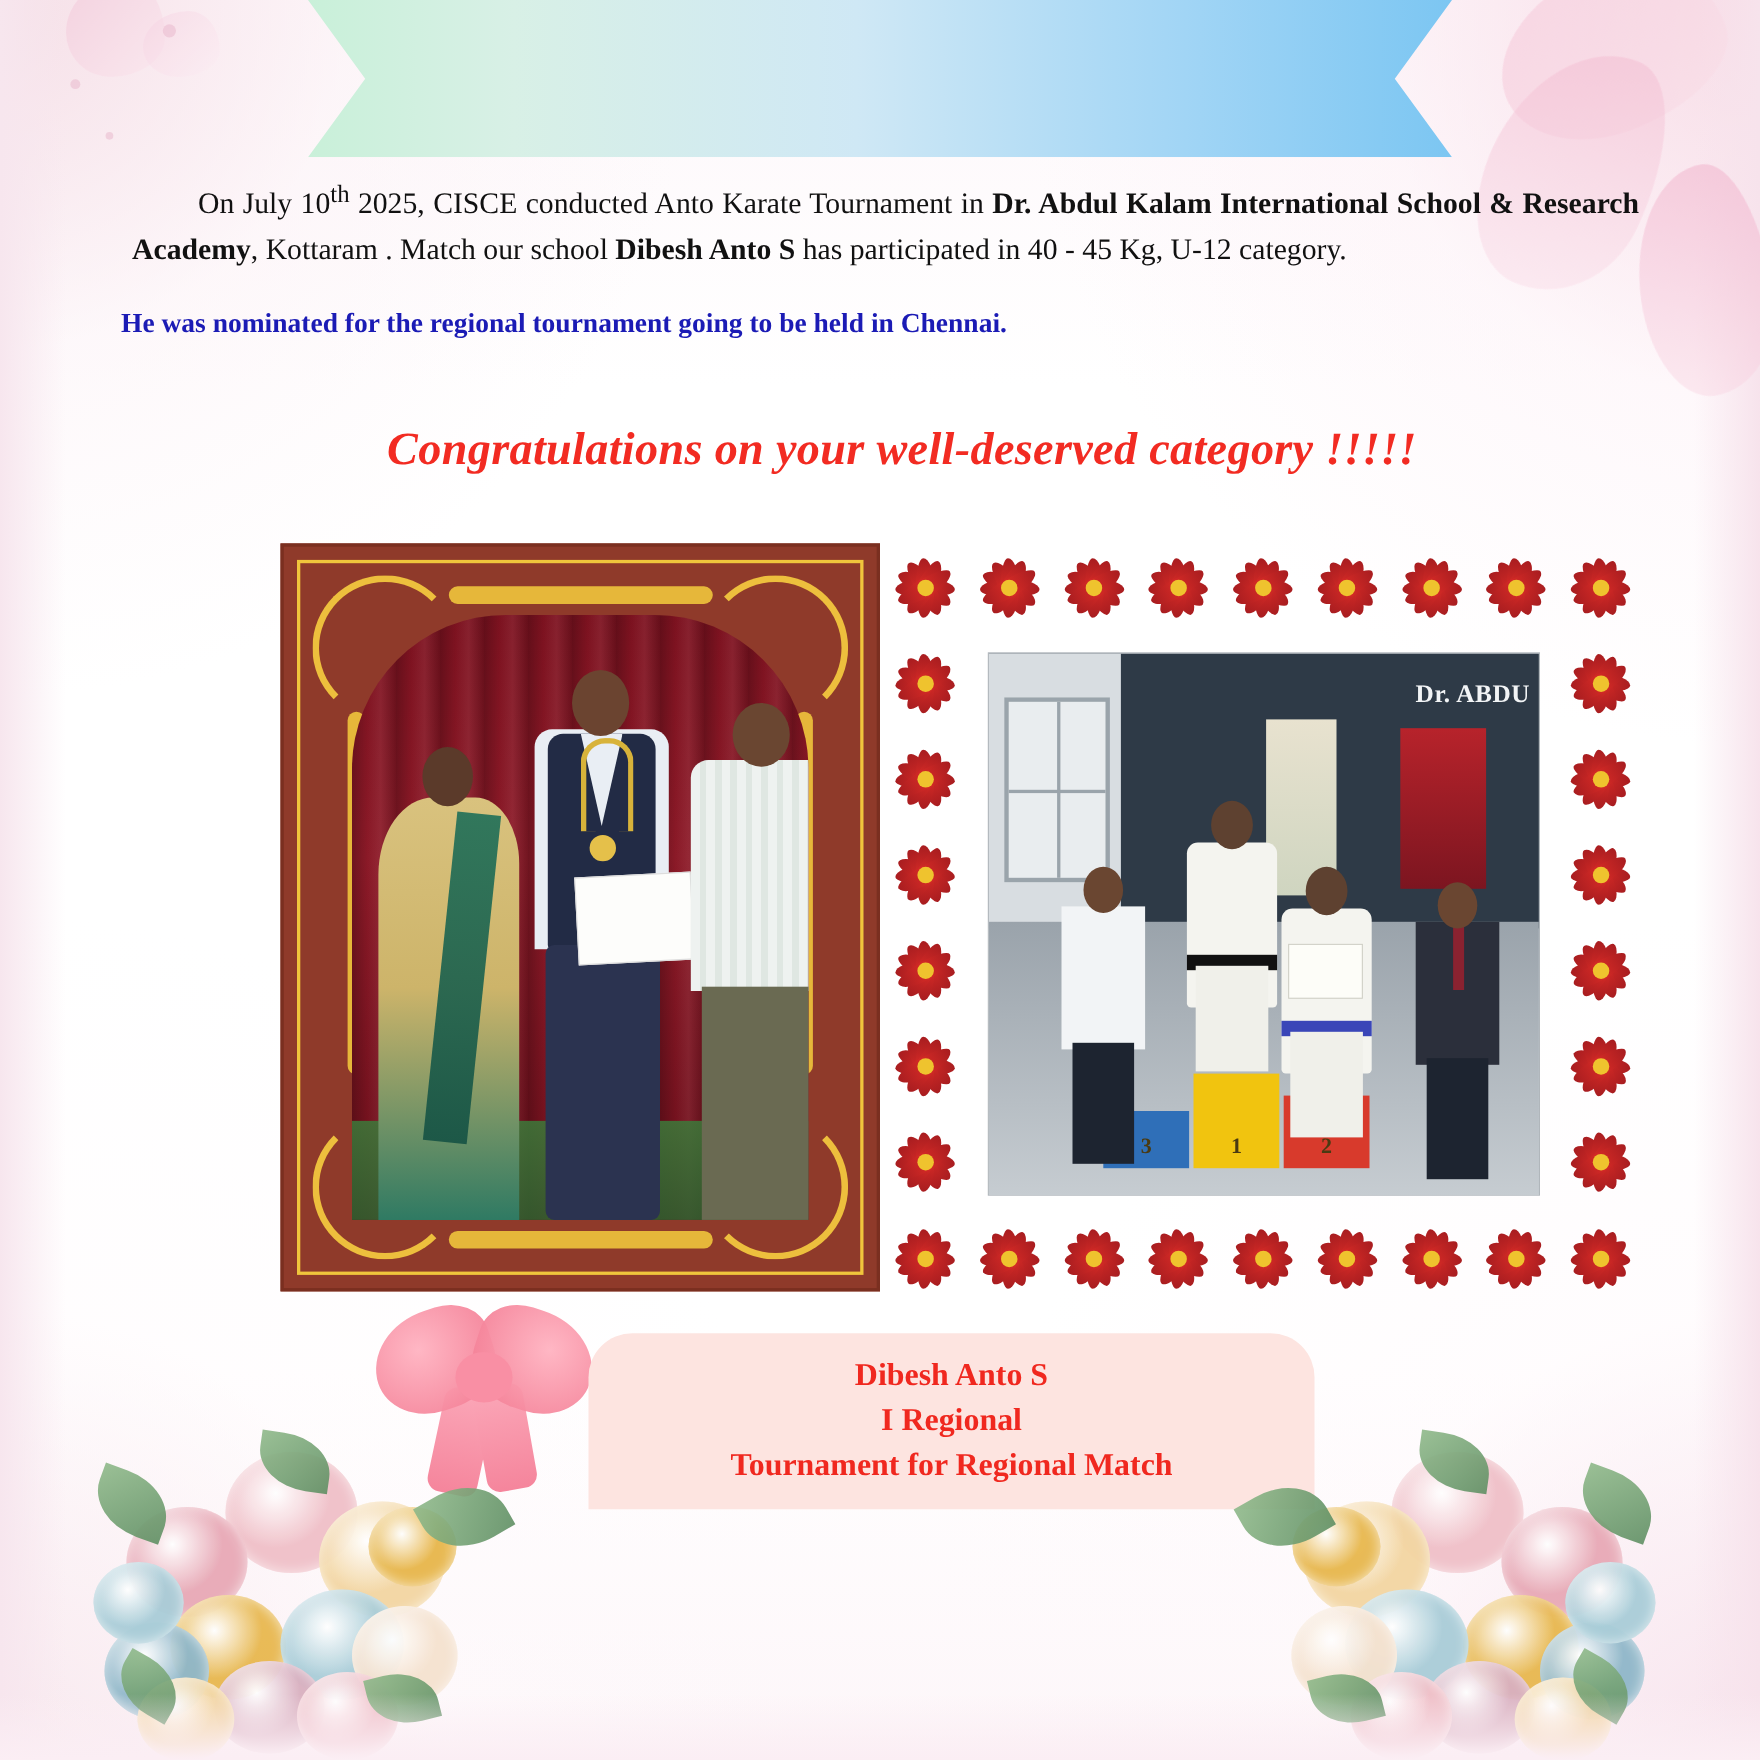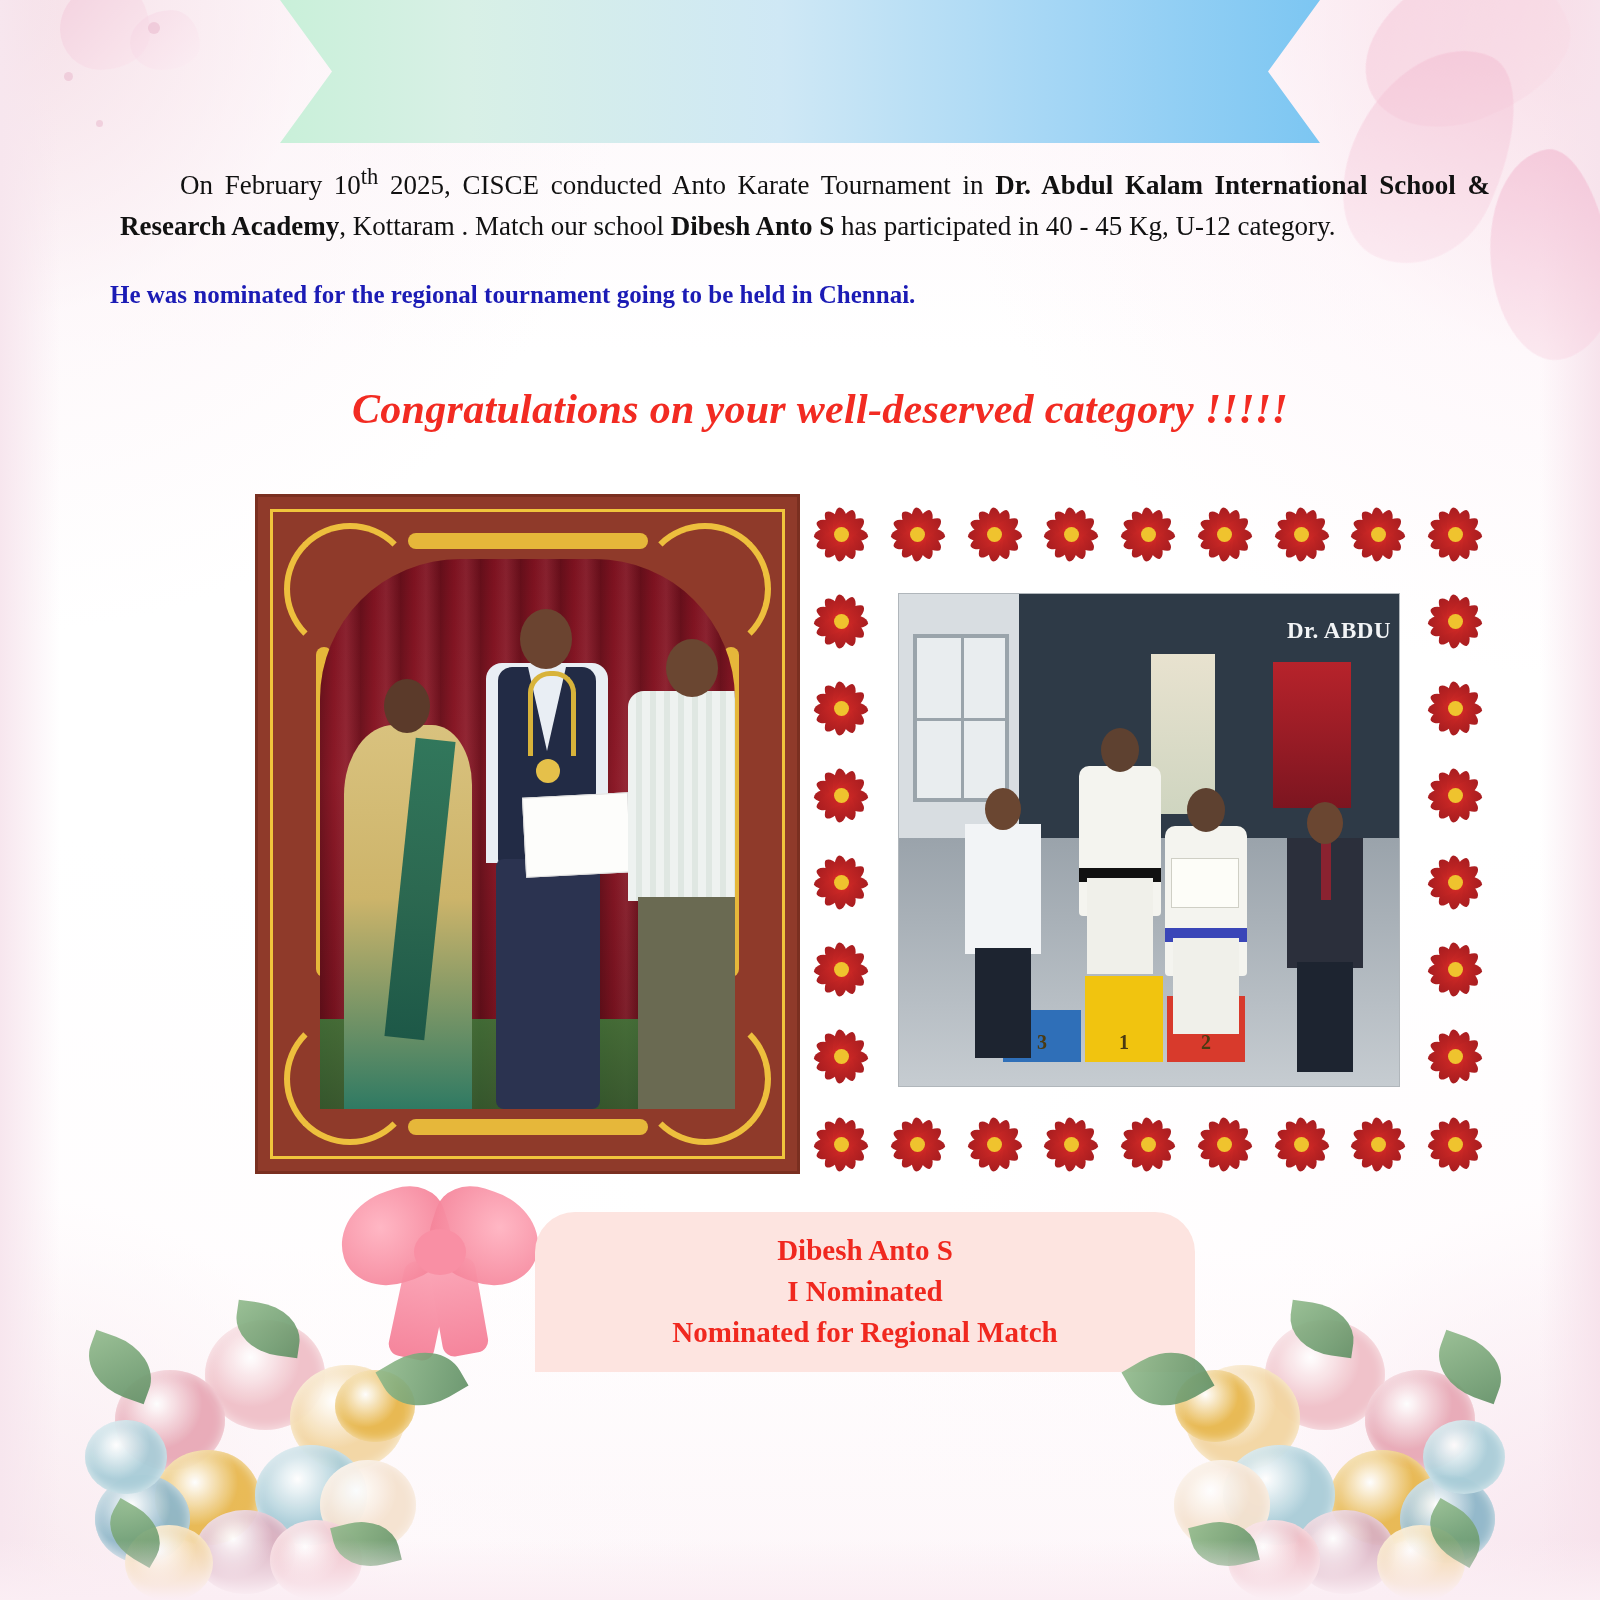--- a/index.html
+++ b/index.html
@@ -318,21 +318,21 @@
 </div>
 
 <div class="banner-wrap">
   <div class="banner">
     <div class="banner-title">
     </div>
   </div>
 </div>
 
 <div class="para">
-  <span>On February 10</span><sup>th</sup><span> 2025, CISCE conducted Anto Karate Tournament in </span><b>Dr. Abdul Kalam International School &amp; Research Academy</b><span>, Kottaram . Match our school </span><b>Dibesh Anto S</b><span> has participated in  40 - 45 Kg, U-12 category.</span>
+  <span>On July 10</span><sup>th</sup><span> 2025, CISCE conducted Anto Karate Tournament in </span><b>Dr. Abdul Kalam International School &amp; Research Academy</b><span>, Kottaram . Match our school </span><b>Dibesh Anto S</b><span> has participated in  40 - 45 Kg, U-12 category.</span>
 </div>
 
 <div class="nominated">He was nominated for the regional tournament going to be held in Chennai.</div>
 
 <div class="congrats">Congratulations on your well-deserved category !!!!!</div>
 
 <div class="frame">
   <div class="frame-inner-border"></div>
   <div class="scroll s1"></div>
   <div class="scroll s2"></div>
@@ -694,22 +694,22 @@
 <div class="bow">
   <div class="tail t1"></div>
   <div class="tail t2"></div>
   <div class="loop l1"></div>
   <div class="loop l2"></div>
   <div class="knot"></div>
 </div>
 
 <div class="caption">
   <div>Dibesh Anto S</div>
-  <div>I Nominated</div>
-  <div>Nominated for Regional Match</div>
+  <div>I Regional</div>
+  <div>Tournament for Regional Match</div>
 </div>
 
 <div class="bouquet bq-left" id="bq-left">
     <div class="blob" style="left: 120px; bottom: 170px; width: 120px; height: 110px; background: radial-gradient(circle at 38% 34%, rgb(255, 255, 255) 0%, rgb(240, 192, 200) 48%, rgb(240, 192, 200) 100%); box-shadow: rgba(255, 255, 255, 0.7) 0px 0px 12px inset; opacity: 0.95;"></div>
     <div class="blob" style="left: 30px; bottom: 130px; width: 110px; height: 100px; background: radial-gradient(circle at 38% 34%, rgb(255, 255, 255) 0%, rgb(232, 169, 182) 48%, rgb(232, 169, 182) 100%); box-shadow: rgba(255, 255, 255, 0.7) 0px 0px 12px inset; opacity: 0.95;"></div>
     <div class="blob" style="left: 205px; bottom: 130px; width: 115px; height: 105px; background: radial-gradient(circle at 38% 34%, rgb(255, 255, 255) 0%, rgb(243, 214, 162) 48%, rgb(243, 214, 162) 100%); box-shadow: rgba(255, 255, 255, 0.7) 0px 0px 12px inset; opacity: 0.95;"></div>
     <div class="blob" style="left: 70px; bottom: 55px; width: 105px; height: 95px; background: radial-gradient(circle at 38% 34%, rgb(255, 255, 255) 0%, rgb(232, 184, 79) 48%, rgb(232, 184, 79) 100%); box-shadow: rgba(255, 255, 255, 0.7) 0px 0px 12px inset; opacity: 0.95;"></div>
     <div class="blob" style="left: 170px; bottom: 55px; width: 112px; height: 100px; background: radial-gradient(circle at 38% 34%, rgb(255, 255, 255) 0%, rgb(169, 205, 216) 48%, rgb(169, 205, 216) 100%); box-shadow: rgba(255, 255, 255, 0.7) 0px 0px 12px inset; opacity: 0.95;"></div>
     <div class="blob" style="left: 10px; bottom: 37px; width: 95px; height: 88px; background: radial-gradient(circle at 38% 34%, rgb(255, 255, 255) 0%, rgb(143, 183, 201) 48%, rgb(143, 183, 201) 100%); box-shadow: rgba(255, 255, 255, 0.7) 0px 0px 12px inset; opacity: 0.95;"></div>
     <div class="blob" style="left: 235px; bottom: 50px; width: 96px; height: 90px; background: radial-gradient(circle at 38% 34%, rgb(255, 255, 255) 0%, rgb(245, 226, 207) 48%, rgb(245, 226, 207) 100%); box-shadow: rgba(255, 255, 255, 0.7) 0px 0px 12px inset; opacity: 0.95;"></div>

